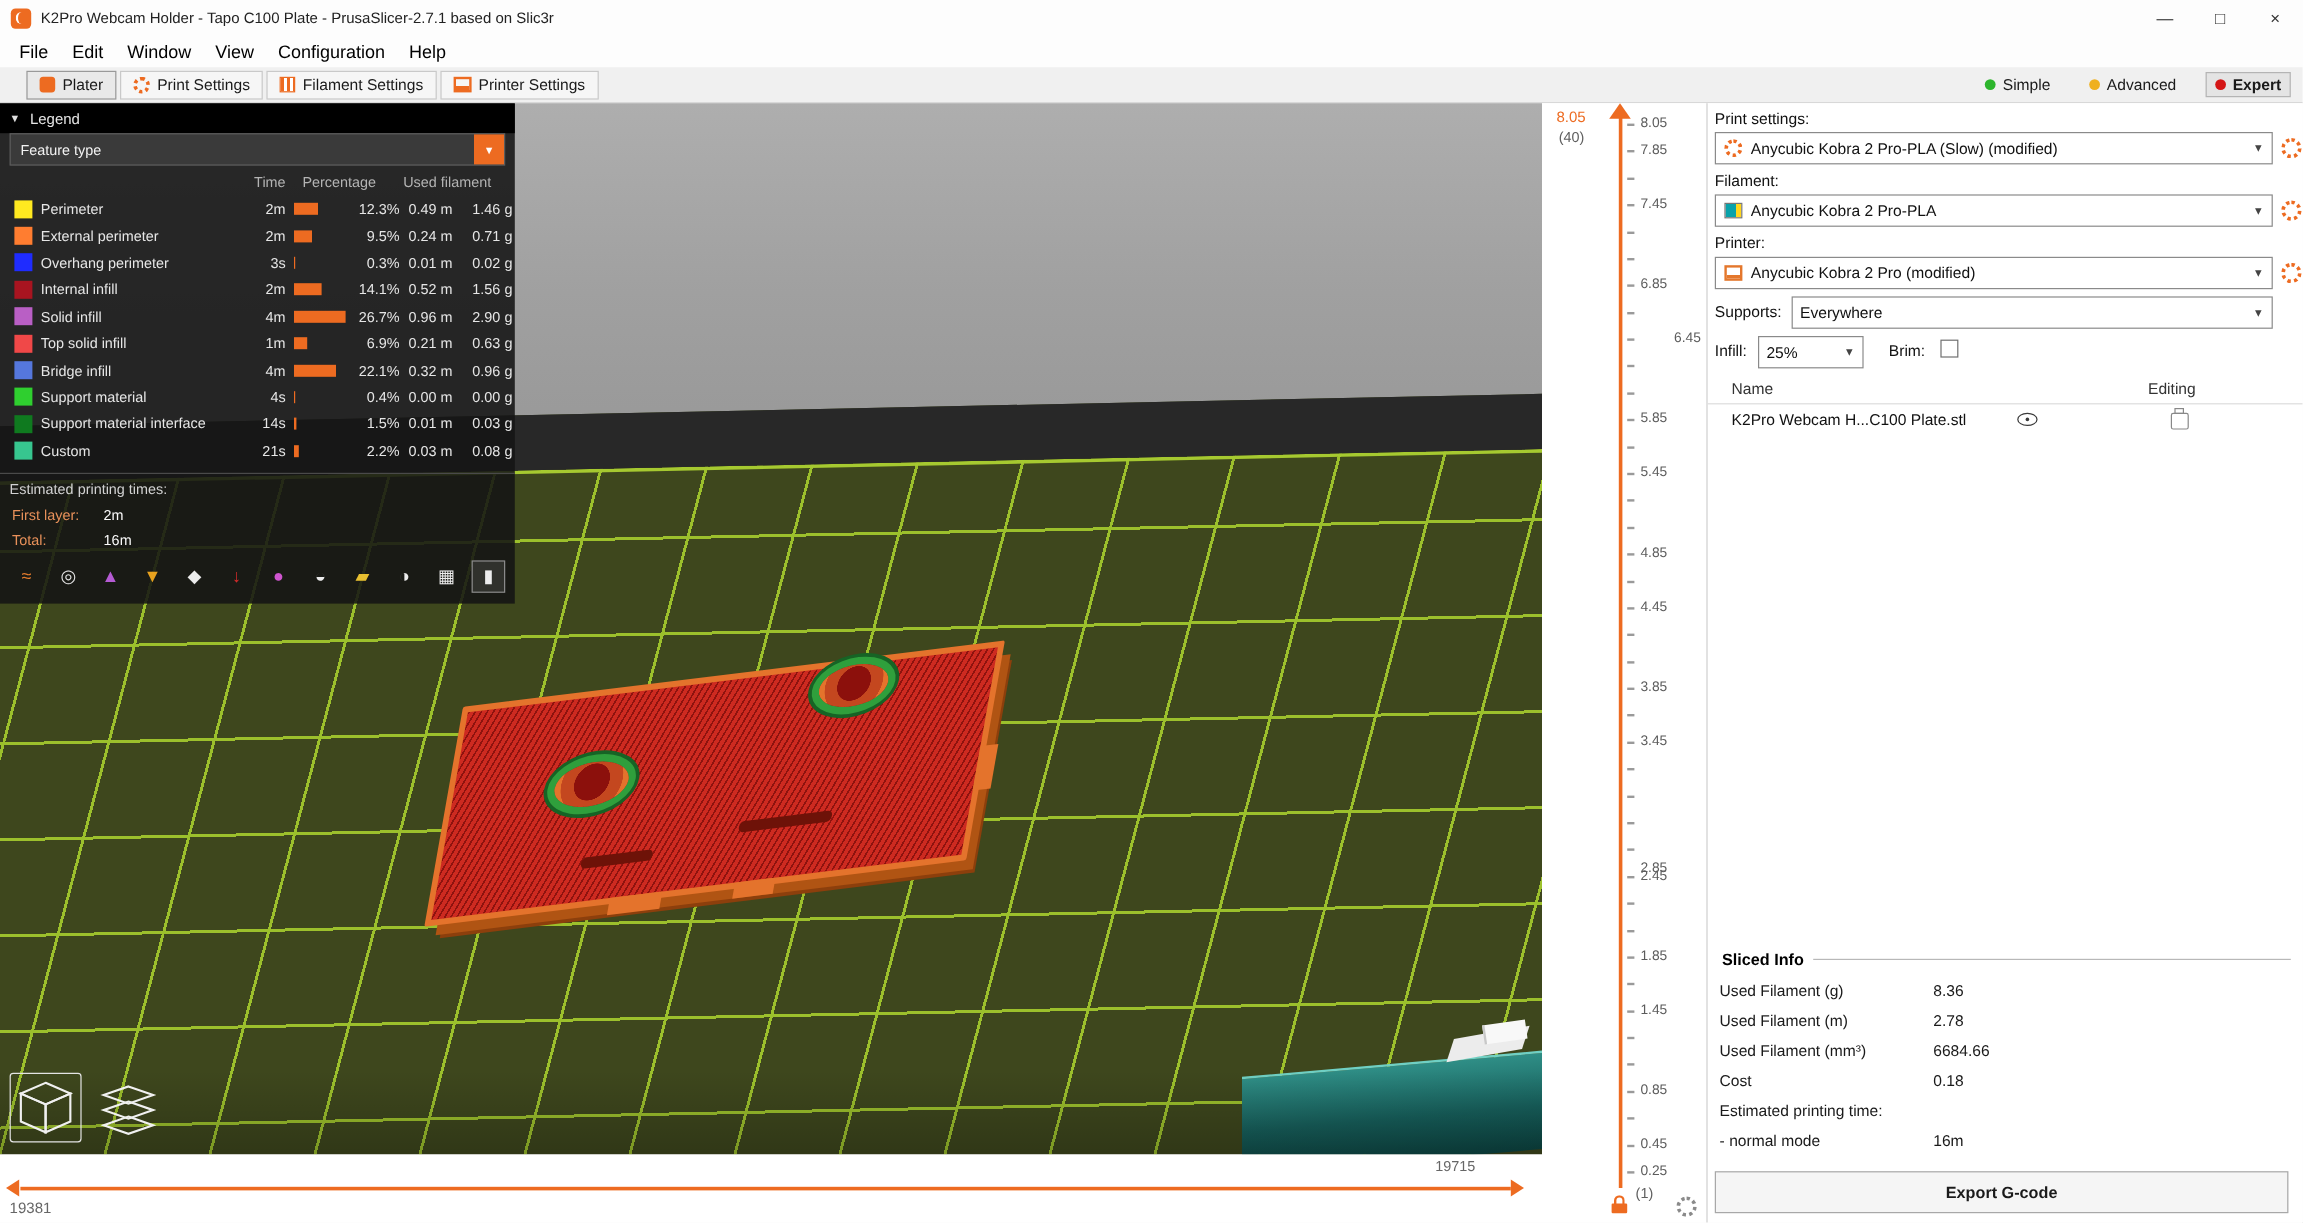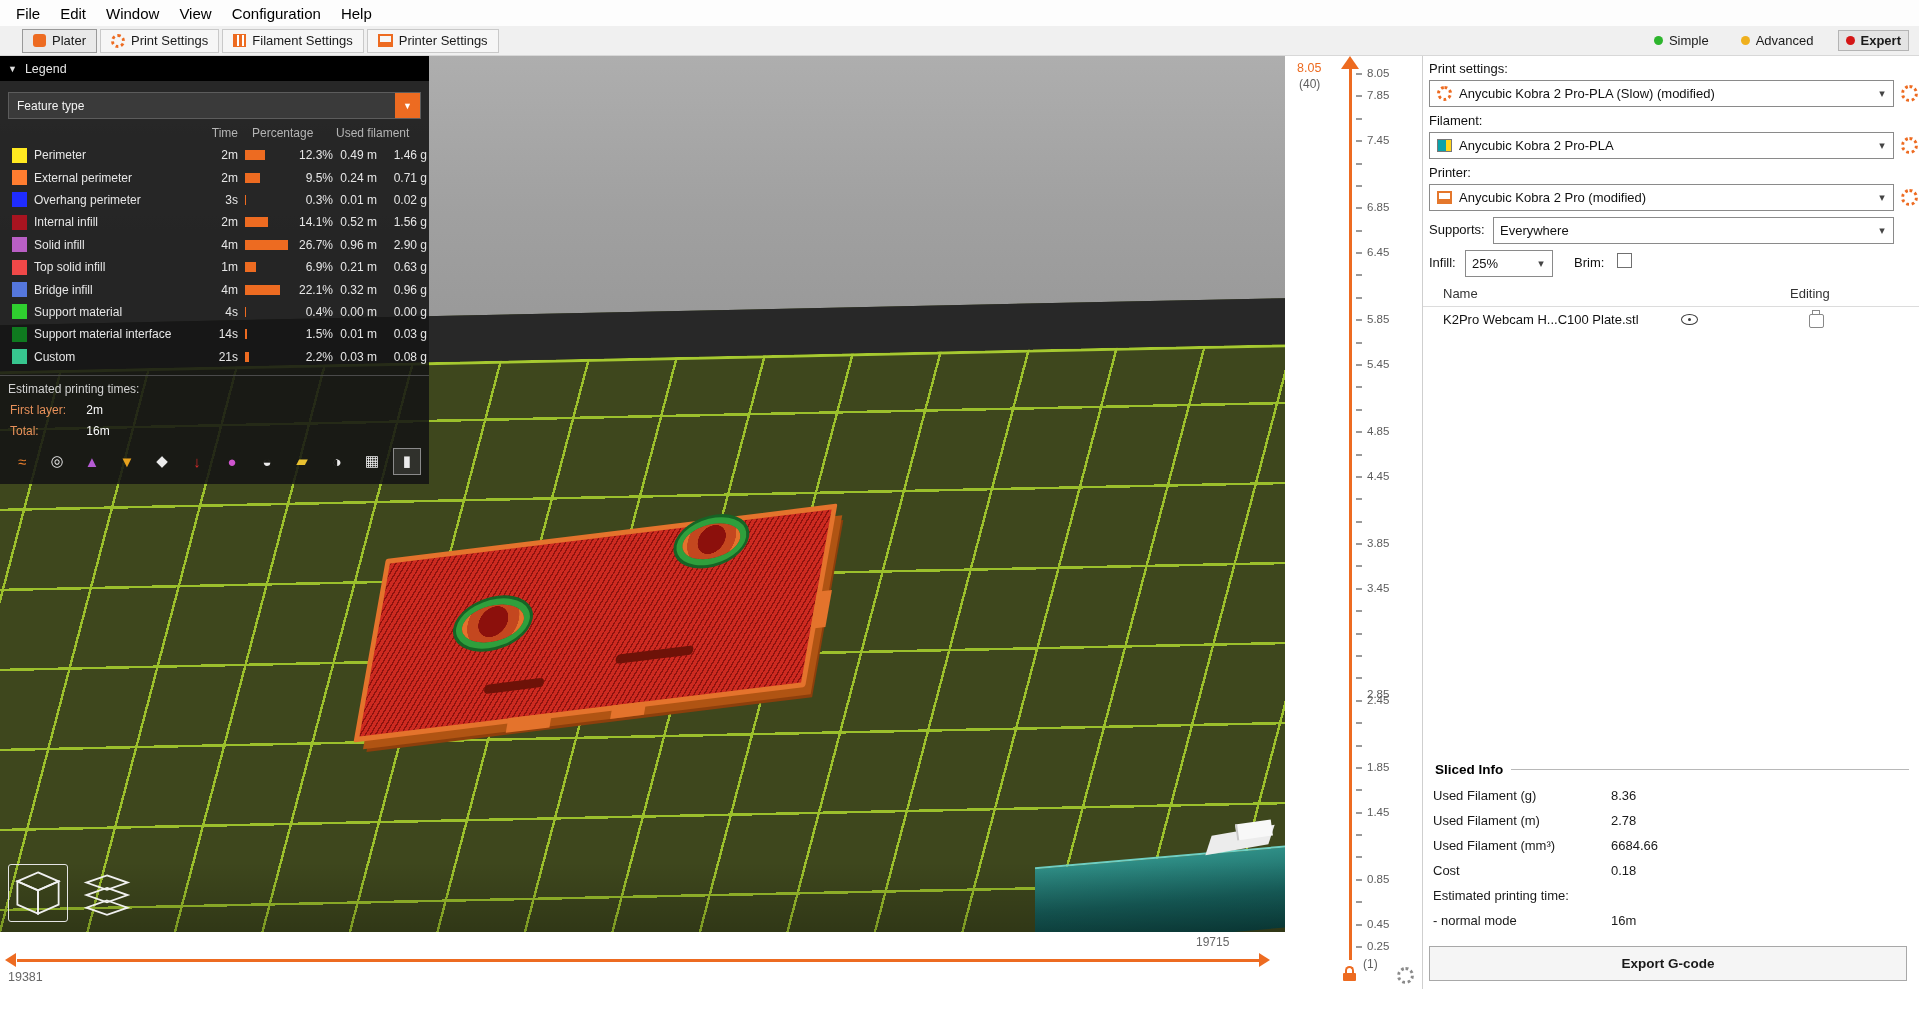--- a/index.html
+++ b/index.html
@@ -64,21 +64,21 @@
   .mtab{position:absolute;background:#e4732c}
   .mtab1{left:150px;bottom:-14px;width:44px;height:14px}
   .mtab2{left:255px;bottom:-13px;width:34px;height:13px}
   .mtab3{right:-15px;top:80px;width:15px;height:36px}
   .bottom-shade{position:absolute;left:0;right:0;bottom:0;height:70px;background:linear-gradient(180deg,rgba(0,0,0,0),rgba(0,0,0,0.22))}
 
   
   .legend{position:absolute;left:0;top:0;width:429px;background:rgba(21,21,21,0.88);color:#e6e6e6;font-size:12px}
   .legend-header{height:25px;background:#000;display:flex;align-items:center;gap:8px;padding-left:8px;font-size:12.5px}
   .collapse-ico{font-size:9px;color:#e0e0e0}
-  .feature-select{margin:11px 8px 0;height:27px;background:#3a3a3a;border:1px solid #5c5c5c;display:flex;align-items:center;padding-left:8px;box-sizing:border-box;color:#f2f2f2}
+  .feature-select{margin:0 8px 0;height:27px;background:#3a3a3a;border:1px solid #5c5c5c;display:flex;align-items:center;padding-left:8px;box-sizing:border-box;color:#f2f2f2}
   .fs-btn{margin-left:auto;width:25px;height:100%;background:#ED6B21;color:#fff;display:flex;align-items:center;justify-content:center;font-size:9px}
   .legend-cols{display:flex;align-items:center;height:22px;margin-top:3px;color:#b4b4b4}
   .lc-sp{width:198px;flex:none}
   .lc-time{width:40px;text-align:right;flex:none}
   .lc-pct{width:80px;margin-left:14px;flex:none}
   .lc-used{margin-left:4px}
   .lrow{display:flex;align-items:center;height:22.4px}
   .sw{width:15px;height:15px;margin-left:12px;flex:none}
   .nm{margin-left:7px;width:164px;flex:none;white-space:nowrap;overflow:hidden}
   .tm{width:40px;text-align:right;flex:none}
@@ -152,20 +152,29 @@
   #sliced-rows{margin-top:6px}
   .si-row{position:relative;height:25px;line-height:25px;padding-left:4px}
   .si-value{position:absolute;left:182px;top:0}
   .export-btn{position:absolute;left:6px;right:12px;bottom:8px;height:33px;border:1px solid #a8a8a8;background:#f5f5f5;display:flex;align-items:center;justify-content:center;font-weight:bold;font-size:13.5px}
 </style>
 </head>
 <body>
 
 <div class="app">
 
+  <div class="titlebar">
+    <span class="app-icon"></span>
+    <span class="title-text">K2Pro Webcam Holder - Tapo C100 Plate - PrusaSlicer-2.7.1 based on Slic3r</span>
+    <div class="win-controls">
+      <span class="win-btn">—</span>
+      <span class="win-btn">□</span>
+      <span class="win-btn">×</span>
+    </div>
+  </div>
 
   <div class="menubar" id="menubar">
       <span class="menu-item">File</span>
       <span class="menu-item">Edit</span>
       <span class="menu-item">Window</span>
       <span class="menu-item">View</span>
       <span class="menu-item">Configuration</span>
       <span class="menu-item">Help</span>
     </div>
 
@@ -450,21 +459,21 @@
           <span class="tick-dash" style="top: 352.769px;"></span>
           <span class="tick-dash" style="top: 330.385px;"></span>
           <span class="tick-dash" style="top: 308px;"></span>
           <span class="tick-label" style="top: 301px;">5.45</span>
           <span class="tick-dash" style="top: 285.615px;"></span>
           <span class="tick-dash" style="top: 263.231px;"></span>
           <span class="tick-label" style="top: 256.231px;">5.85</span>
           <span class="tick-dash" style="top: 240.846px;"></span>
           <span class="tick-dash" style="top: 218.462px;"></span>
           <span class="tick-dash" style="top: 196.077px;"></span>
-          <span class="tick-label" style="top: 189.077px;">6.45</span>
+          <span class="tick-label" style="top: 189.077px; margin-left: 28px;">6.45</span>
           <span class="tick-dash" style="top: 173.692px;"></span>
           <span class="tick-dash" style="top: 151.308px;"></span>
           <span class="tick-label" style="top: 144.308px;">6.85</span>
           <span class="tick-dash" style="top: 128.923px;"></span>
           <span class="tick-dash" style="top: 106.538px;"></span>
           <span class="tick-dash" style="top: 84.1538px;"></span>
           <span class="tick-label" style="top: 77.1538px;">7.45</span>
           <span class="tick-dash" style="top: 61.7692px;"></span>
           <span class="tick-dash" style="top: 39.3846px;"></span>
           <span class="tick-label" style="top: 32.3846px;">7.85</span>

